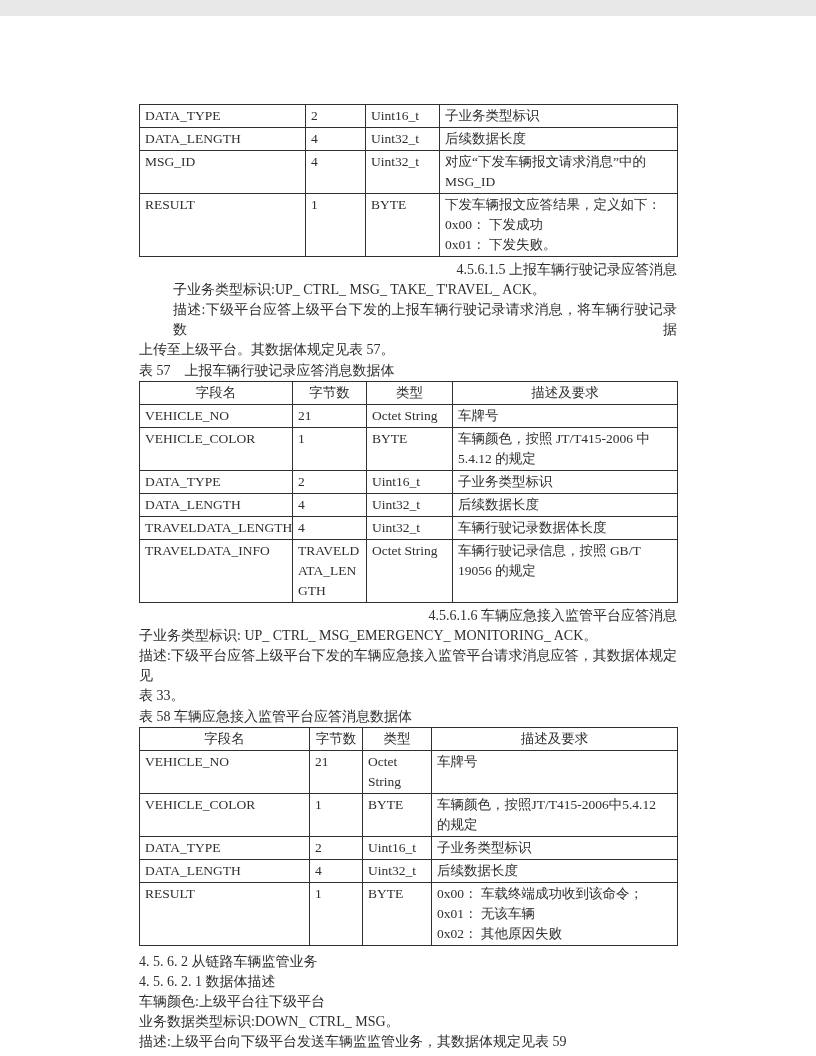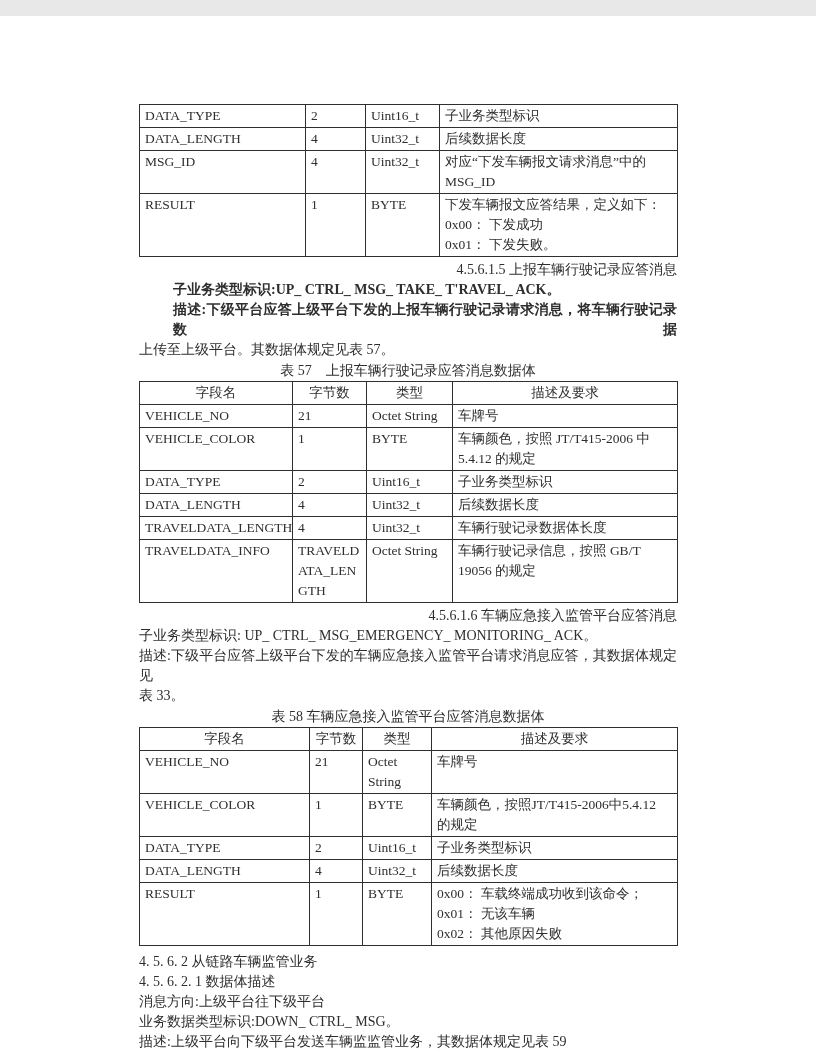--- a/index.html
+++ b/index.html
@@ -11,23 +11,23 @@
     font-family:"Liberation Serif","DejaVu Serif",serif;
     color:#2e2e2e;
     overflow:hidden;
   }
   .content{
     position:absolute;
     left:139px;top:88px;
     width:538px;
   }
   p{margin:0;font-size:14px;line-height:20px;white-space:pre-line;}
-  .indent{padding-left:34px;font-weight:bold;}
+  .indent{padding-left:34px;}
   .fill{text-align:justify;text-align-last:justify;}
-  .caption{text-align:center;line-height:21px;}
+  .caption{text-align:left;line-height:21px;}
   .h-mt{margin-top:3px;text-align:right;}
   .tbl{
     border-collapse:collapse;
     table-layout:fixed;
     width:538px;
     font-size:13.5px;
   }
   .tbl td,.tbl th{
     border:1px solid #2f2f2f;
     padding:1px 5px;
@@ -200,19 +200,19 @@
           <td>0x00： 车载终端成功收到该命令；
 0x01： 无该车辆
 0x02： 其他原因失败</td>
         </tr>
       </tbody>
     </table>
 
     <div class="bottom-block">
       <p>4. 5. 6. 2 从链路车辆监管业务</p>
       <p>4. 5. 6. 2. 1 数据体描述</p>
-      <p>消息方向:上级平台往下级平台</p>
+      <p>车辆颜色:上级平台往下级平台</p>
       <p>业务数据类型标识:DOWN_ CTRL_ MSG。</p>
       <p>描述:上级平台向下级平台发送车辆监监管业务，其数据体规定见表 59</p>
     </div>
 
   </div>
 </div>
 
 </body></html>

